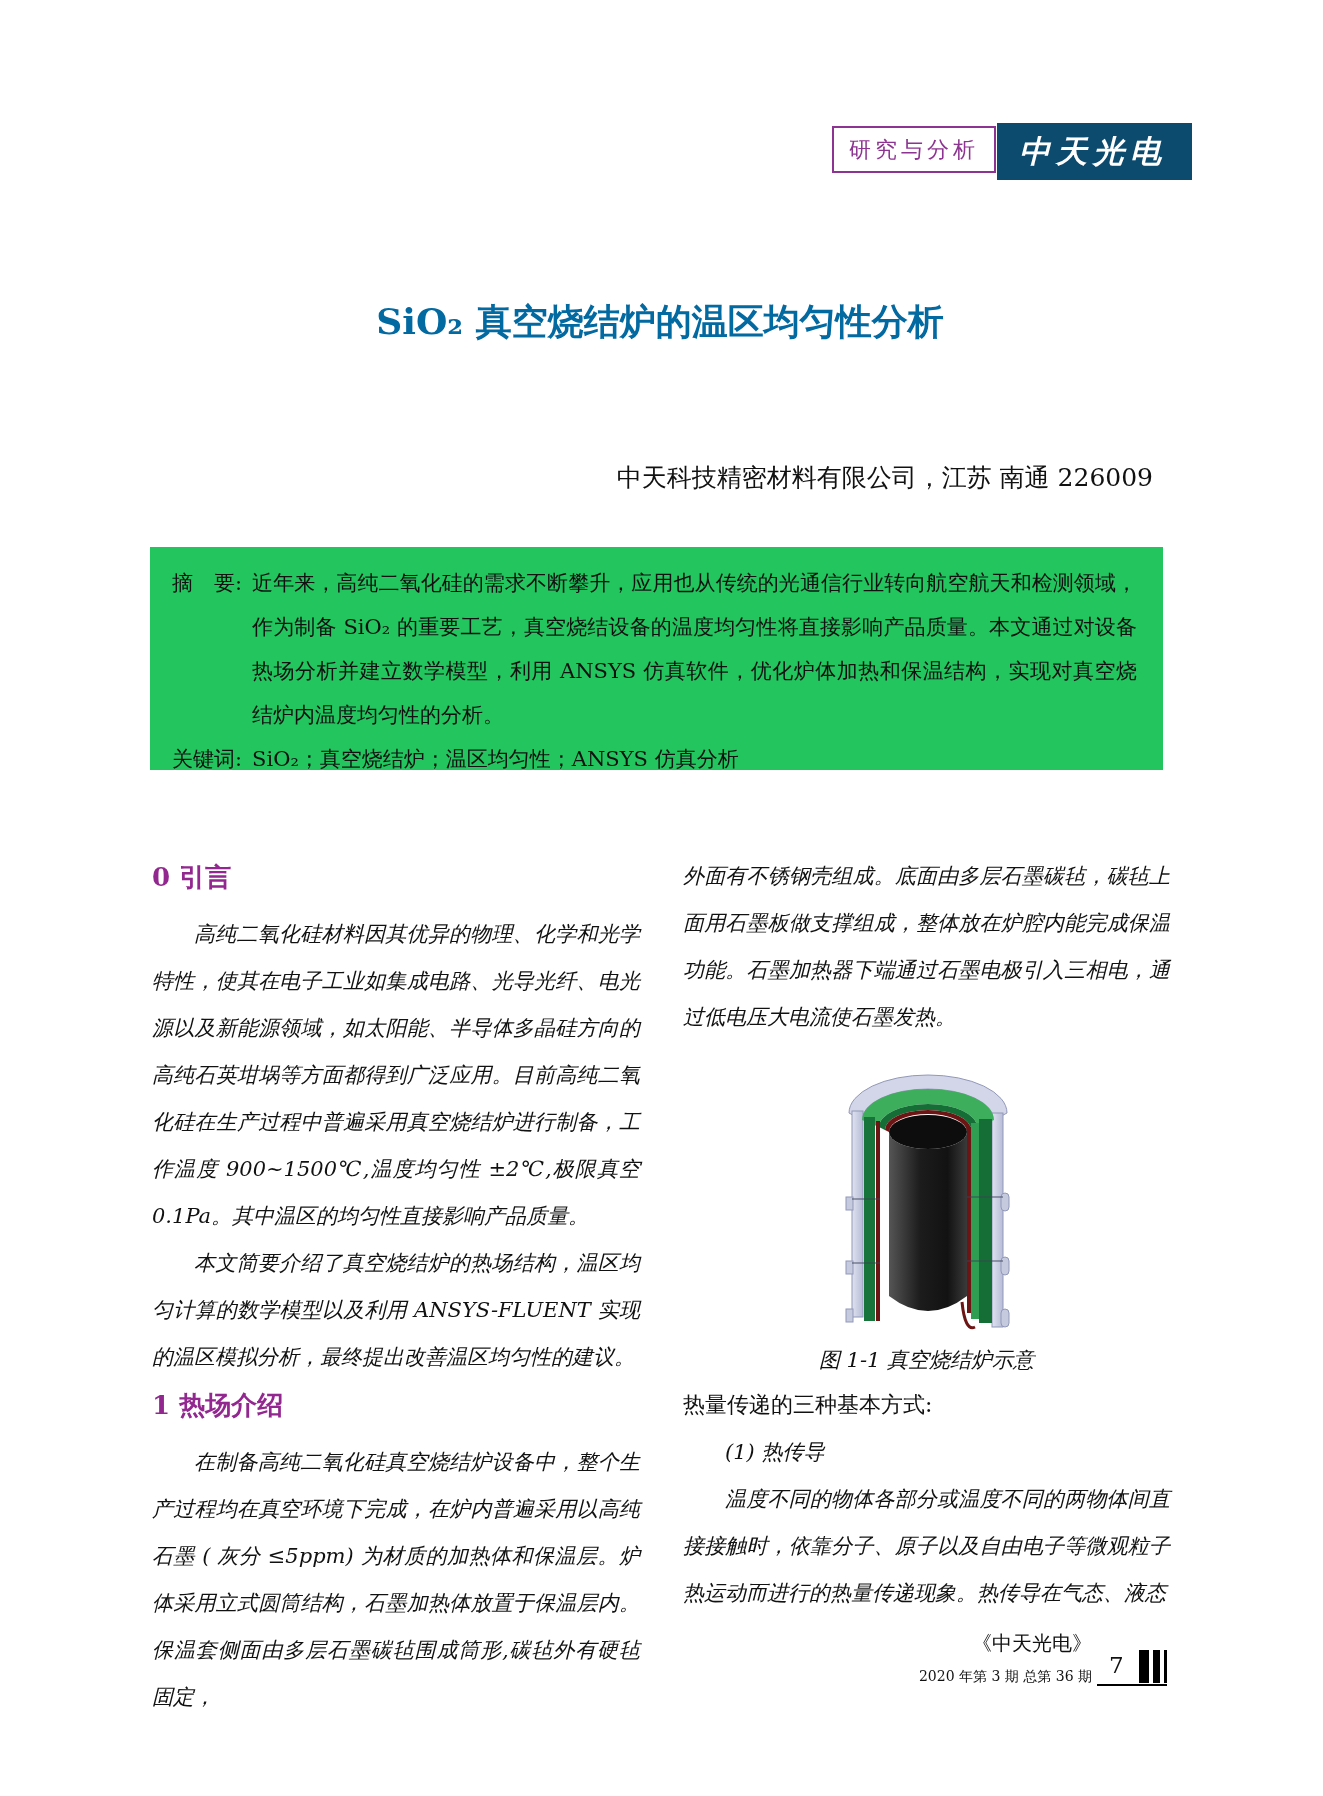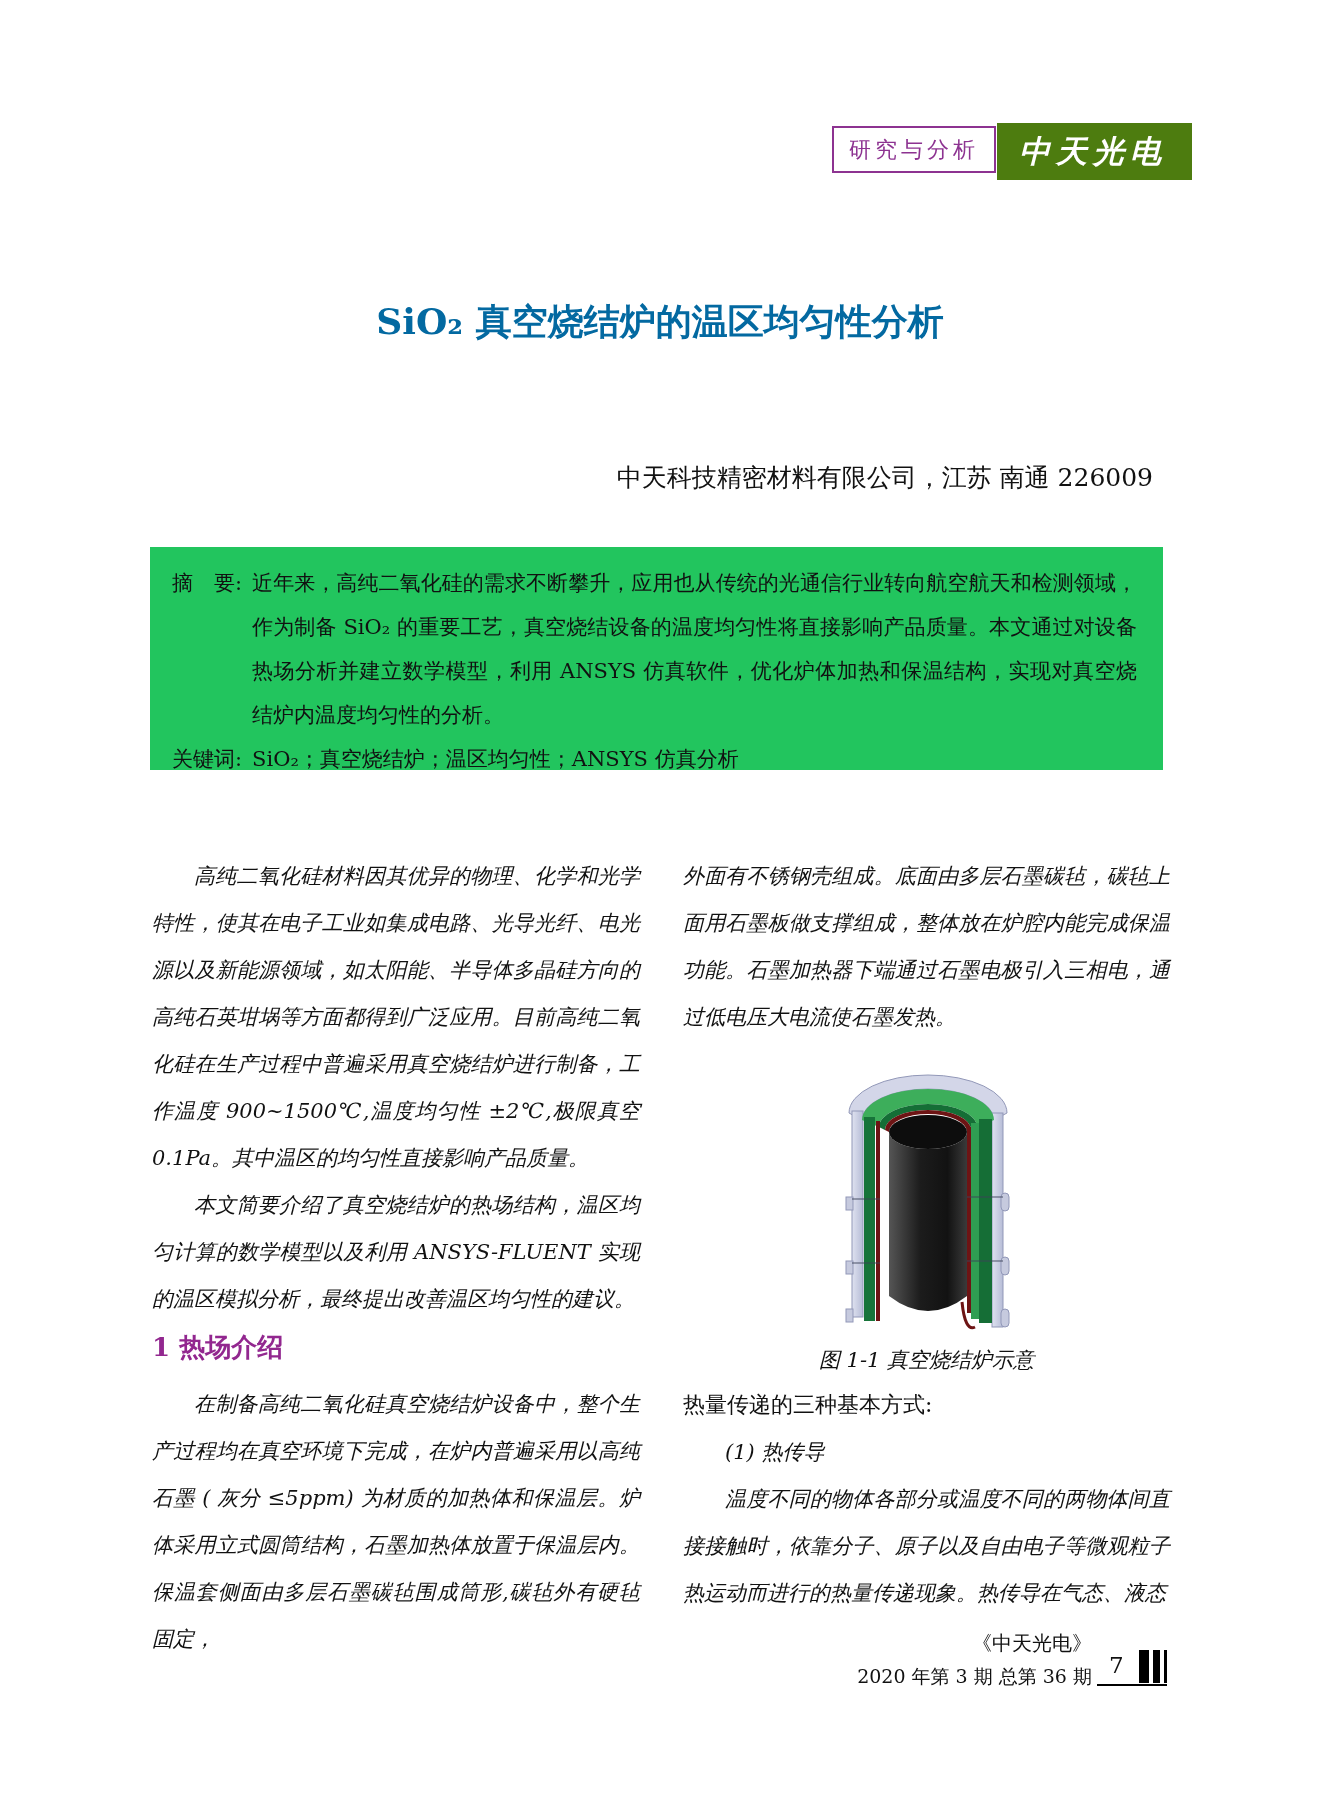--- a/index.html
+++ b/index.html
@@ -14,21 +14,21 @@
   
   .category-box{
     position:absolute;left:832px;top:126px;width:164px;height:47px;
     box-sizing:border-box;border:2px solid #8d3391;background:#ffffff;
     display:flex;align-items:center;justify-content:center;
     color:#8d3391;font-size:22px;letter-spacing:4px;
     font-family:"DejaVu Sans","Liberation Sans",sans-serif;
   }
   .brand-banner{
     position:absolute;left:997px;top:123px;width:326px;height:57px;
-    background:#4d7c0f;display:flex;align-items:center;
+    background:#0c4a6e;display:flex;align-items:center;
     padding-left:22px;box-sizing:border-box;
   }
   .brand-banner span{
     color:#ffffff;font-size:31px;font-weight:bold;font-style:italic;
     letter-spacing:6px;font-family:"DejaVu Serif",serif;
   }
   
   .title{
     position:absolute;left:150px;top:295px;width:1020px;
     text-align:center;font-size:36px;font-weight:bold;color:#0369a1;
@@ -77,21 +77,21 @@
     text-align:center !important;font-size:21px;line-height:34px;
     margin:4px 0 2px 0 !important;text-indent:0;
   }
   
   .footer-journal{
     position:absolute;left:800px;top:1629px;width:292px;
     text-align:right;font-size:20px;line-height:28px;
   }
   .footer-issue{
     position:absolute;left:800px;top:1662px;width:292px;
-    text-align:right;font-size:19px;line-height:28px;
+    text-align:right;font-size:14px;line-height:28px;
   }
   .pagenum-box{
     position:absolute;left:1097px;top:1648px;width:70px;height:36px;
     border-bottom:2px solid #000;
   }
   .pagenum{
     position:absolute;left:12px;top:2px;font-size:23px;line-height:30px;
   }
   .bars{
     position:absolute;right:0;bottom:1px;display:flex;gap:4px;align-items:flex-end;
@@ -120,20 +120,21 @@
       <span class="abs-text">近年来，高纯二氧化硅的需求不断攀升，应用也从传统的光通信行业转向航空航天和检测领域，作为制备 SiO₂ 的重要工艺，真空烧结设备的温度均匀性将直接影响产品质量。本文通过对设备热场分析并建立数学模型，利用 ANSYS 仿真软件，优化炉体加热和保温结构，实现对真空烧结炉内温度均匀性的分析。</span>
     </div>
     <div class="abs-row">
       <span class="abs-label">关键词:</span>
       <span class="abs-text">SiO₂；真空烧结炉；温区均匀性；ANSYS 仿真分析</span>
     </div>
   </div>
 
   <div class="columns">
     <div class="col-left">
+      <div class="section-heading">0 引言</div>
       <p class="indent">高纯二氧化硅材料因其优异的物理、化学和光学特性，使其在电子工业如集成电路、光导光纤、电光源以及新能源领域，如太阳能、半导体多晶硅方向的高纯石英坩埚等方面都得到广泛应用。目前高纯二氧化硅在生产过程中普遍采用真空烧结炉进行制备，工作温度 900~1500℃,温度均匀性 ±2℃,极限真空 0.1Pa。其中温区的均匀性直接影响产品质量。</p>
       <p class="indent">本文简要介绍了真空烧结炉的热场结构，温区均匀计算的数学模型以及利用 ANSYS-FLUENT 实现的温区模拟分析，最终提出改善温区均匀性的建议。</p>
       <div class="section-heading">1 热场介绍</div>
       <p class="indent">在制备高纯二氧化硅真空烧结炉设备中，整个生产过程均在真空环境下完成，在炉内普遍采用以高纯石墨 ( 灰分 ≤5ppm) 为材质的加热体和保温层。炉体采用立式圆筒结构，石墨加热体放置于保温层内。保温套侧面由多层石墨碳毡围成筒形,碳毡外有硬毡固定，</p>
     </div>
 
     <div class="col-right">
       <p>外面有不锈钢壳组成。底面由多层石墨碳毡，碳毡上面用石墨板做支撑组成，整体放在炉腔内能完成保温功能。石墨加热器下端通过石墨电极引入三相电，通过低电压大电流使石墨发热。</p>
 
       <div class="figure">

